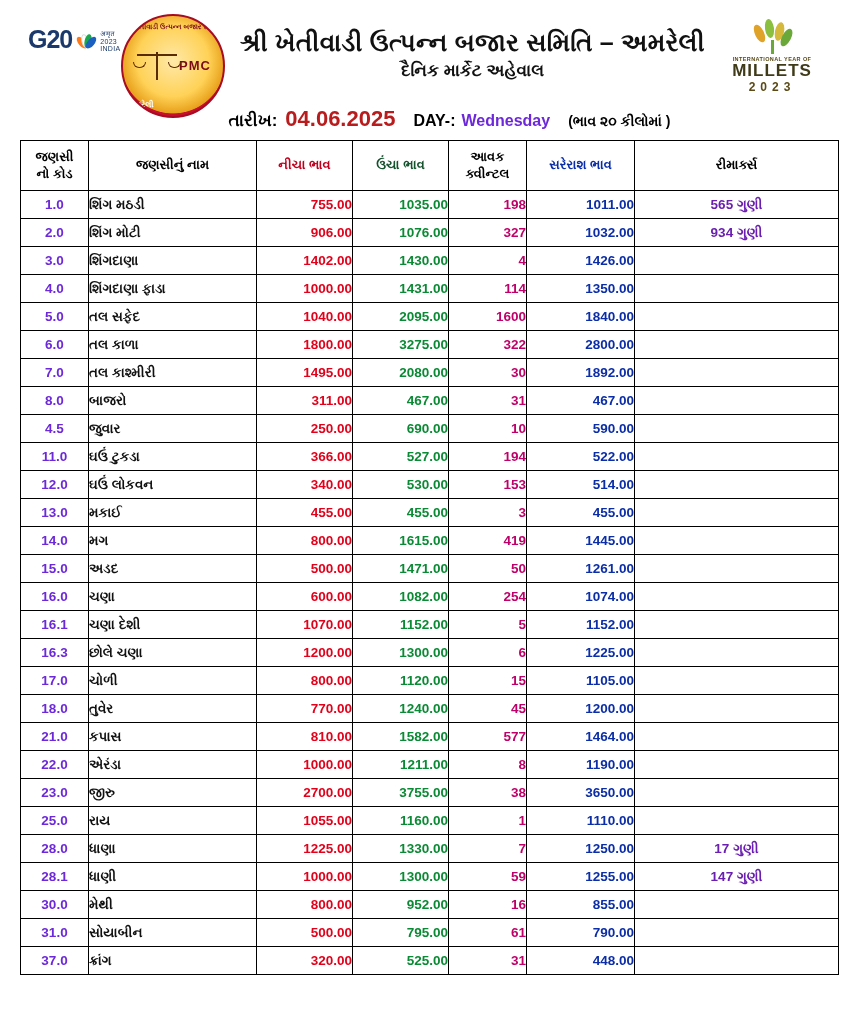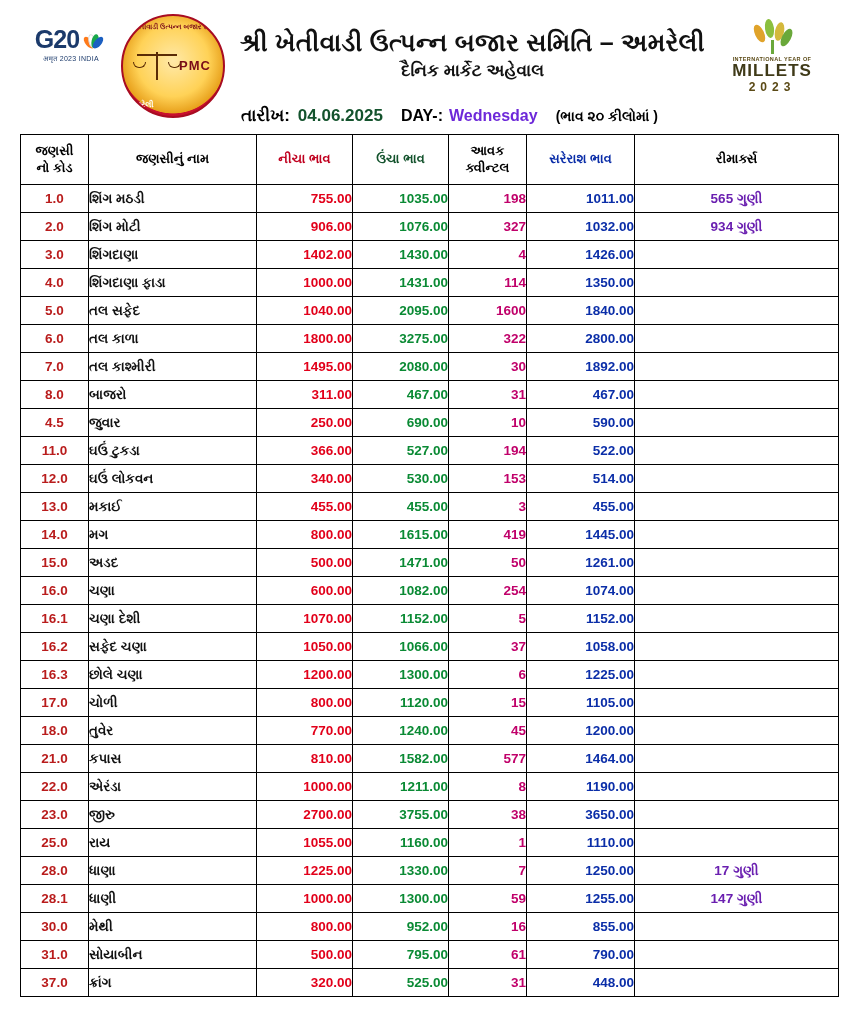--- a/index.html
+++ b/index.html
@@ -25,21 +25,21 @@
   .header {
     display: flex;
     align-items: flex-start;
     justify-content: space-between;
     height: 96px;
     padding: 6px 8px 0 8px;
   }
   .logo-left {
     width: 86px;
     display: flex;
-    flex-direction: column;
+    flex-direction: row;
     align-items: center;
     justify-content: flex-start;
     padding-top: 12px;
   }
   .g20 {
     display: flex;
     align-items: center;
     gap: 2px;
   }
   .g20-text {
@@ -201,21 +201,21 @@
     display: flex;
     justify-content: center;
     align-items: baseline;
     gap: 18px;
     font-size: 16px;
     font-weight: bold;
     margin: 2px 0 8px 0;
     padding-left: 40px;
   }
   .datebar .lbl { color: #000; font-size: 17px; }
-  .datebar .val { color: #14532d; font-size: 17px; }
+  .datebar .val { color: #b91c1c; font-size: 22px; }
   .datebar .day-lbl { color: #000; font-size: 16px; }
   .datebar .day-val { color: #6d28d9; font-size: 16px; }
   .datebar .note { color: #000; font-size: 14px; font-weight: bold; }
 
   
   table.market {
     width: 100%;
     border-collapse: collapse;
     table-layout: fixed;
   }
@@ -233,21 +233,21 @@
     vertical-align: middle;
   }
   th.c-code   { width: 68px;  color: #000; }
   th.c-name   { width: 168px; color: #000; }
   th.c-low    { width: 96px;  color: #c0001f; }
   th.c-high   { width: 96px;  color: #14532d; }
   th.c-arr    { width: 78px;  color: #000; }
   th.c-avg    { width: 108px; color: #0b2ea8; }
   th.c-rem    { width: auto;  color: #000; }
 
-  td.code { text-align: center; color: #b91c1c; }
+  td.code { text-align: center; color: #6d28d9; }
   td.name { text-align: left; padding-left: 14px; color: #111; }
   td.low  { text-align: right; padding-right: 12px; color: #e2001a; }
   td.high { text-align: right; padding-right: 12px; color: #0a8a34; }
   td.arr  { text-align: right; padding-right: 10px; color: #c0006a; }
   td.avg  { text-align: right; padding-right: 14px; color: #0b2ea8; }
   td.rem  { text-align: center; color: #6a1fb0; }
 </style>
 </head>
 <body>
 
@@ -466,29 +466,20 @@
         <tr>
           <td class="code">16.1</td>
           <td class="name">ચણા દેશી</td>
           <td class="low">1070.00</td>
           <td class="high">1152.00</td>
           <td class="arr">5</td>
           <td class="avg">1152.00</td>
           <td class="rem"></td>
         </tr>
         <tr>
-          <td class="code">16.2</td>
-          <td class="name">સફેદ ચણા</td>
-          <td class="low">1050.00</td>
-          <td class="high">1066.00</td>
-          <td class="arr">37</td>
-          <td class="avg">1058.00</td>
-          <td class="rem"></td>
-        </tr>
-        <tr>
           <td class="code">16.3</td>
           <td class="name">છોલે ચણા</td>
           <td class="low">1200.00</td>
           <td class="high">1300.00</td>
           <td class="arr">6</td>
           <td class="avg">1225.00</td>
           <td class="rem"></td>
         </tr>
         <tr>
           <td class="code">17.0</td>

